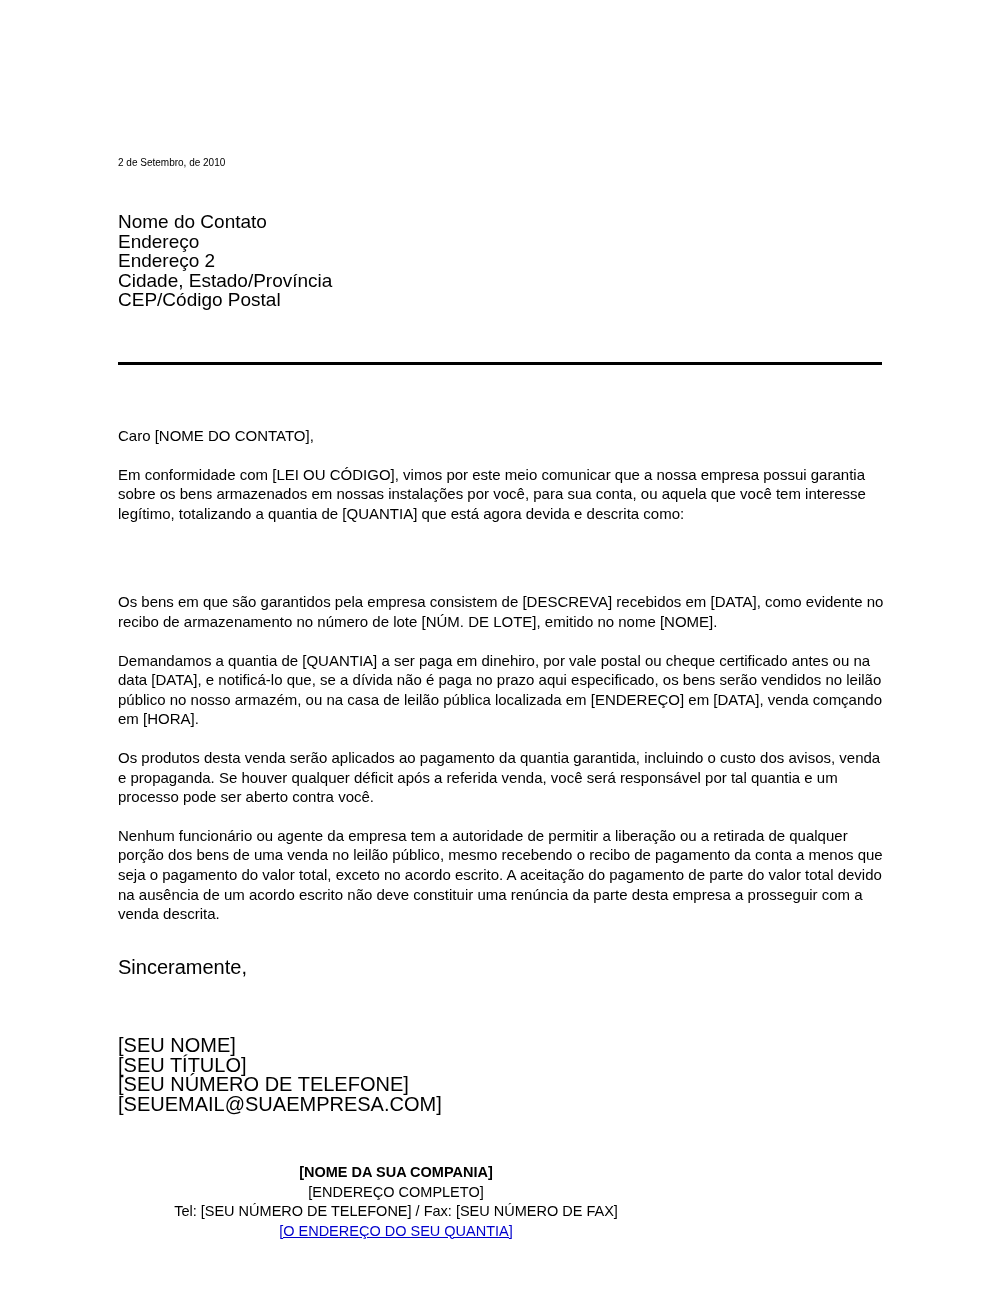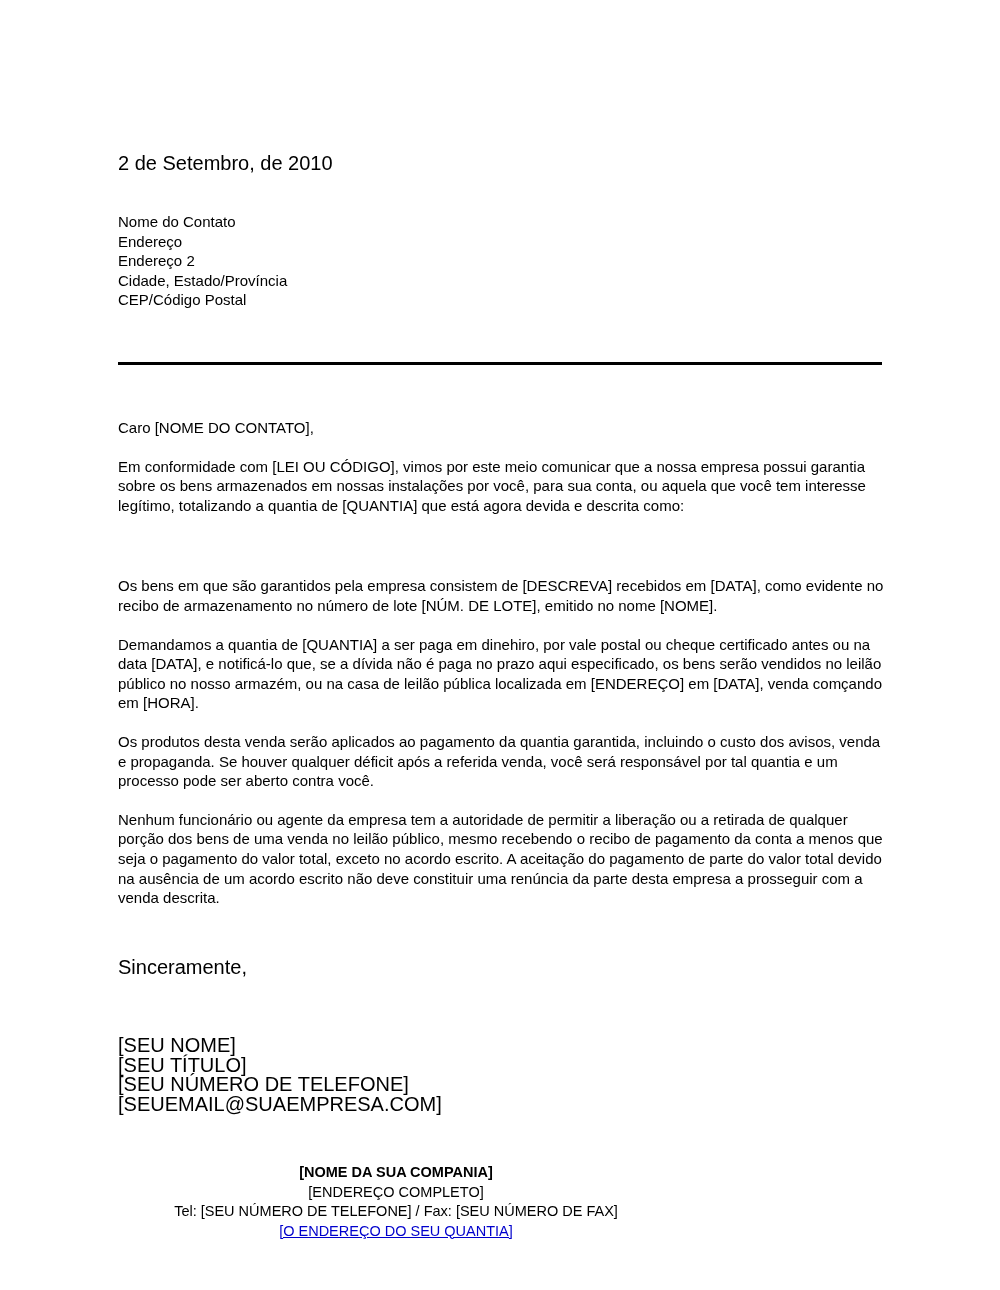--- a/index.html
+++ b/index.html
@@ -26,29 +26,29 @@
   .content {
     position: absolute;
     left: 118px;
     top: 0;
     width: 770px;
   }
   .letter-date {
     position: absolute;
     left: 0;
     top: 153px;
-    font-size: 20px;
+    font-size: 10px;
     line-height: 20px;
     white-space: nowrap;
   }
   .recipient {
     position: absolute;
     left: 0;
     top: 212px;
-    font-size: 15px;
+    font-size: 19px;
     line-height: 19.5px;
   }
   .recipient div { white-space: nowrap; }
   .subject-block {
     position: absolute;
     left: 0;
     top: 357px;
     width: 764px;
   }
   .subject-line {
@@ -66,21 +66,21 @@
   }
   .body-block {
     position: absolute;
     left: 0;
     top: 414px;
     width: 772px;
     font-size: 15px;
     line-height: 19.6px;
   }
   .body-block p {
-    margin: 4px 0 19px 0;
+    margin: 12px 0 19px 0;
     text-align: left;
   }
   .body-block p.tight {
     margin-bottom: 0;
   }
   .spacer-para { height: 19px; }
   .signoff {
     position: absolute;
     left: 0;
     top: 958px;

